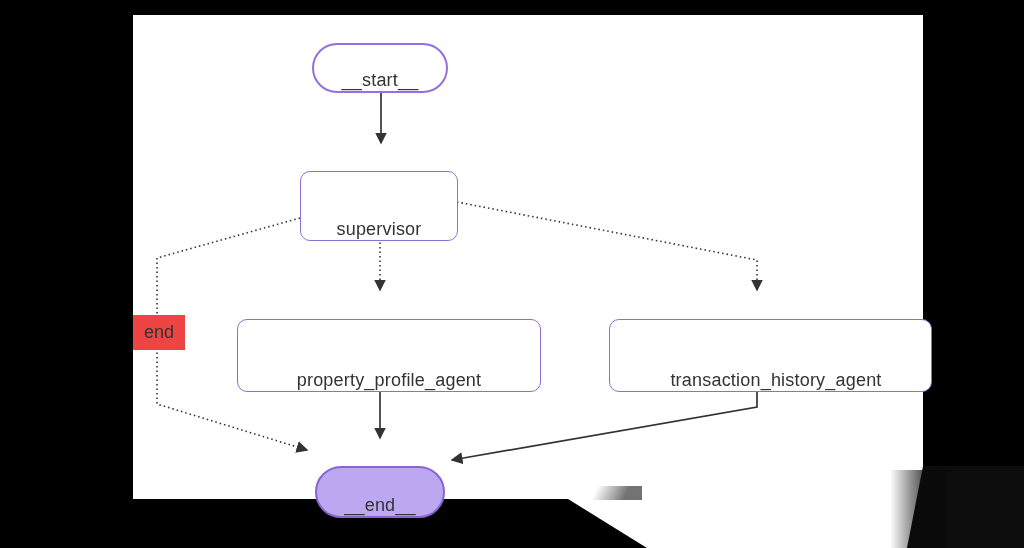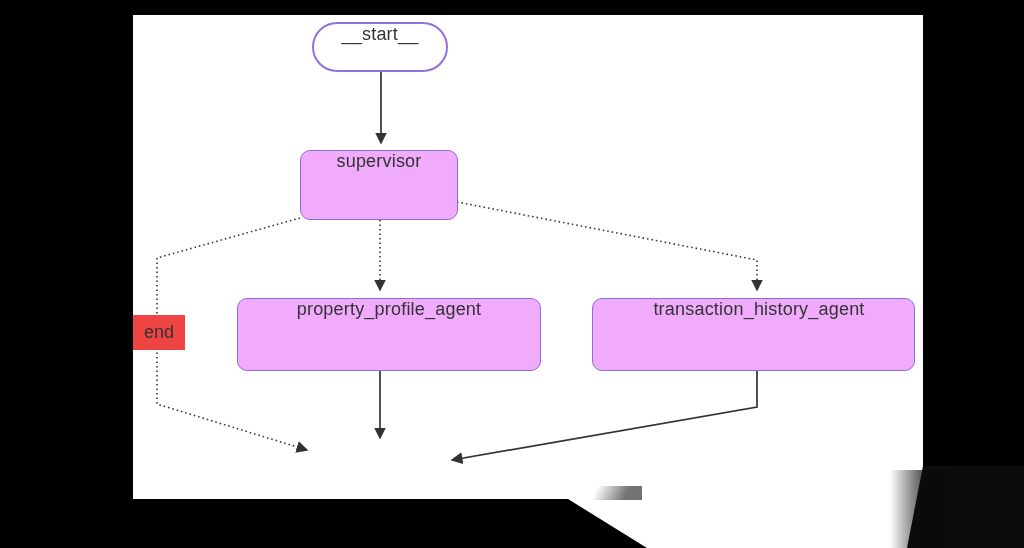--- a/index.html
+++ b/index.html
@@ -21,31 +21,31 @@
   .shadow-right{
     position:absolute;left:890px;top:470px;width:56px;height:78px;
     background:linear-gradient(to right,rgba(10,10,10,0) 0%,rgba(10,10,10,.95) 80%);
   }
   .shadow-wedge{
     position:absolute;left:556px;top:486px;width:86px;height:14px;
     background:linear-gradient(115deg,rgba(0,0,0,0) 45%,rgba(0,0,0,.55) 80%);
   }
   .edges{position:absolute;left:0;top:0;width:1024px;height:548px;}
   .node{
-    position:absolute;box-sizing:border-box;display:flex;align-items:flex-start;justify-content:center;
-    color:#333333;font-size:18px;letter-spacing:.2px;white-space:nowrap;
+    position:absolute;box-sizing:border-box;display:flex;align-items:flex-end;justify-content:center;
+    color:#333333;font-size:18px;letter-spacing:.2px;white-space:nowrap;margin-top:21px;
   }
-  .node-rect{background:#f0abfc;border:1.5px solid #8c6fd6;border-radius:10px;}
+  .node-rect{background:#ffffff;border:1.5px solid #8c6fd6;border-radius:10px;}
   .node-start{
     left:312px;top:22px;width:136px;height:50px;border-radius:25px;
     background:#ffffff;border:2px solid #9370db;
   }
   .node-supervisor{left:300px;top:150px;width:158px;height:70px;}
   .node-property{left:237px;top:298px;width:304px;height:73px;}
-  .node-transaction{left:592px;top:298px;width:323px;height:73px;padding-left:11px;}
+  .node-transaction{left:609px;top:298px;width:323px;height:73px;padding-left:11px;}
   .node-endnode{
     left:315px;top:445px;width:130px;height:52px;border-radius:26px;
     background:#bca8f0;border:2px solid #8a63d2;
   }
   .edge-label{
     position:absolute;left:133px;top:315px;width:52px;height:35px;
     display:flex;align-items:center;justify-content:center;
     background:#ef4444;color:#333333;font-size:18px;
   }
 </style>
@@ -85,17 +85,20 @@
   </div>
 
   <div class="node node-rect node-property">
     <span>property_profile_agent</span>
   </div>
 
   <div class="node node-rect node-transaction">
     <span>transaction_history_agent</span>
   </div>
 
+  <div class="node node-endnode">
+    <span>__end__</span>
+  </div>
 
   <div class="shadow-wedge"></div>
   <div class="shadow-right"></div>
 
 </div>
 
 </body></html>

